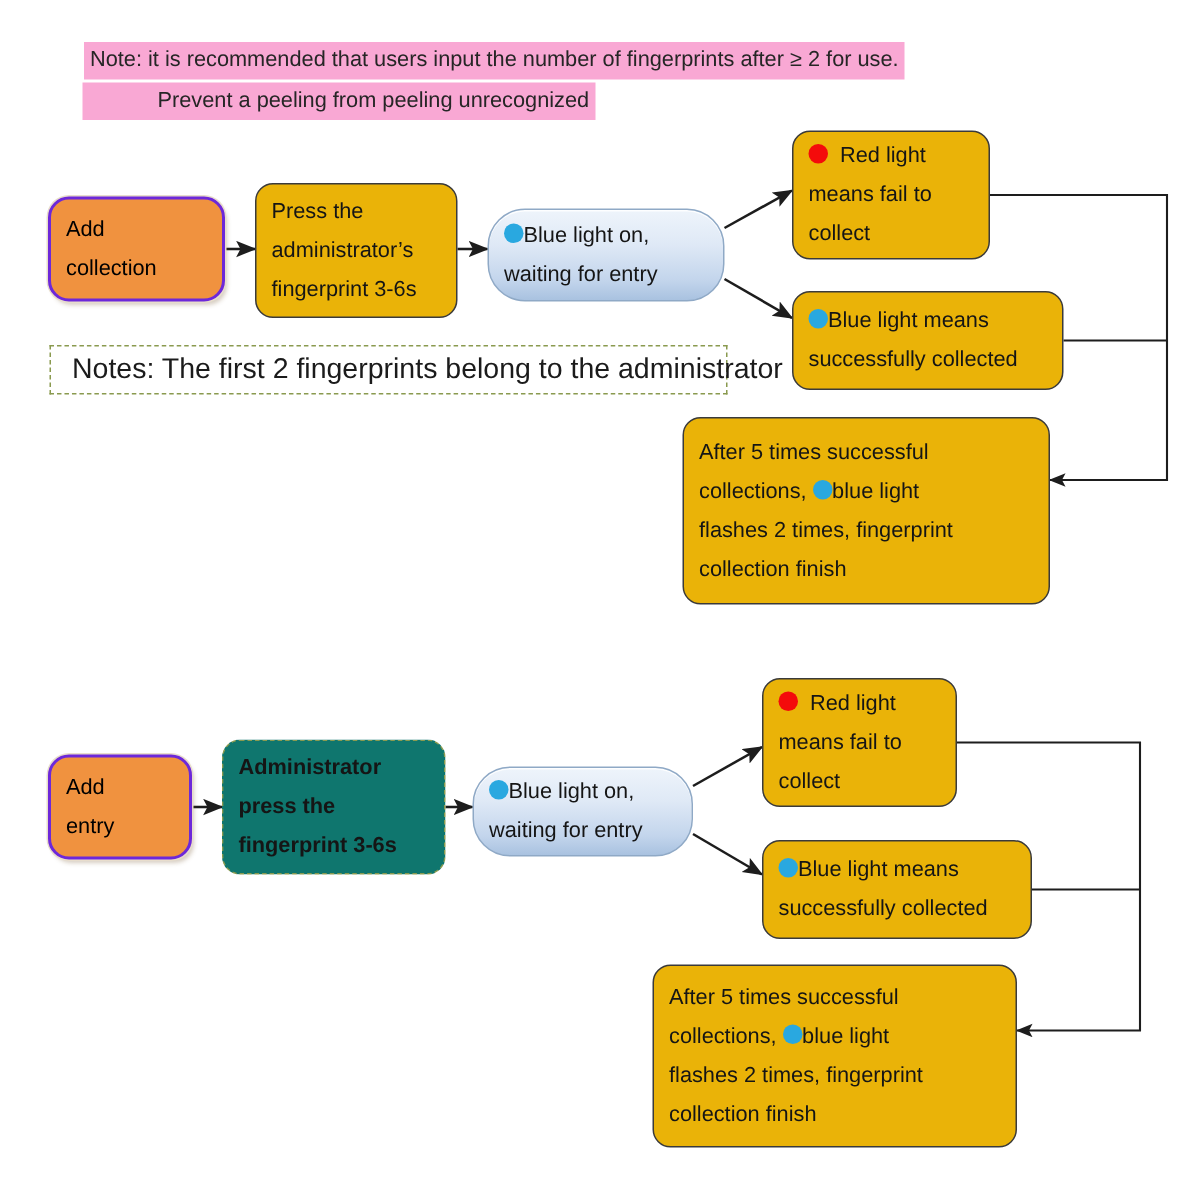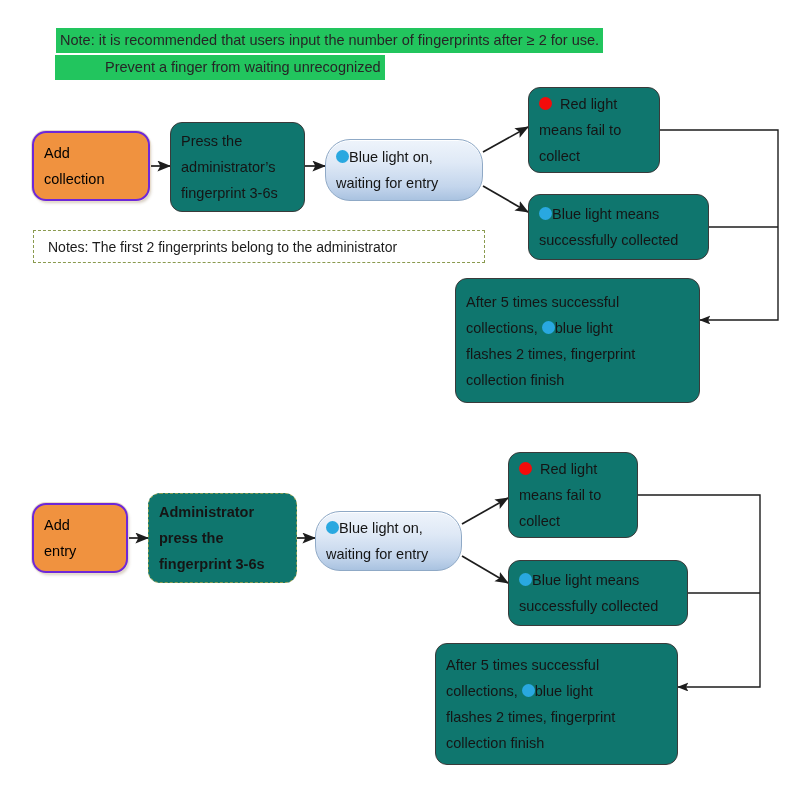--- a/index.html
+++ b/index.html
@@ -28,21 +28,21 @@
     position: absolute;
     left: 0; top: 0;
     width: 800px;
     height: 800px;
     pointer-events: none;
   }
 
   
   .note-line {
     position: absolute;
-    background: #22c55e;
+    background: #f9a8d4;
     font-size: 14.5px;
     line-height: 22px;
     white-space: nowrap;
     color: #262626;
   }
   .note-line.n1 { left: 56px; top: 28px; padding: 1px 4px 2px 4px; }
   .note-line.n2 { left: 55px; top: 55px; padding: 1px 4px 2px 4px; }
   .note-indent { display: inline-block; width: 46px; }
 
   
@@ -54,21 +54,21 @@
     line-height: 26px;
     color: #151515;
     display: flex;
     flex-direction: column;
     justify-content: center;
   }
   .node .txt { display: block; padding: 0 10px; }
 
   
   .node.plain {
-    background: #0f766e;
+    background: #eab308;
     border: 1.4px solid #3a3a3a;
   }
 
   
   .node.orange {
     background: #f0923f;
     border: 2px solid #6d28d9;
     border-radius: 14px;
     box-shadow: 0 0 0 1px #e8ddcc, 2px 3px 3px -1px rgba(120,90,50,0.30);
     color: #000000;
@@ -89,21 +89,21 @@
     border-radius: 12px;
     font-weight: bold;
   }
 
   
   .notes-strip {
     position: absolute;
     box-sizing: border-box;
     background: #ffffff;
     border: 1.6px dashed #8a9a4f;
-    font-size: 14px;
+    font-size: 19px;
     line-height: 1;
     display: flex;
     align-items: center;
     padding-left: 14px;
     color: #1b1b1b;
     white-space: nowrap;
   }
 
   
   .led {
@@ -150,21 +150,21 @@
 
     <line x1="462" y1="556" x2="508" y2="583" stroke="#1d1d1d" stroke-width="1.7" marker-end="url(#ah)"></line>
 
     <path d="M638,495 L760,495 L760,687 L678,687" fill="none" stroke="#1d1d1d" stroke-width="1.4" marker-end="url(#ah)"></path>
 
     <path d="M688,593 L760,593" fill="none" stroke="#1d1d1d" stroke-width="1.4"></path>
   </svg>
 
   <div class="note-line n1">Note: it is recommended that users input the number of fingerprints after ≥ 2 for use.</div>
   <div class="note-line n2">
-    <span class="note-indent"></span><span>Prevent a finger from waiting unrecognized</span>
+    <span class="note-indent"></span><span>Prevent a peeling from peeling unrecognized</span>
   </div>
 
   <div class="node orange" style="left:32px; top:131px; width:118px; height:70px;">
     <span class="txt">Add</span>
     <span class="txt">collection</span>
   </div>
 
   <div class="node plain" style="left:170px; top:122px; width:135px; height:90px;">
     <span class="txt">Press the</span>
     <span class="txt">administrator’s</span>

